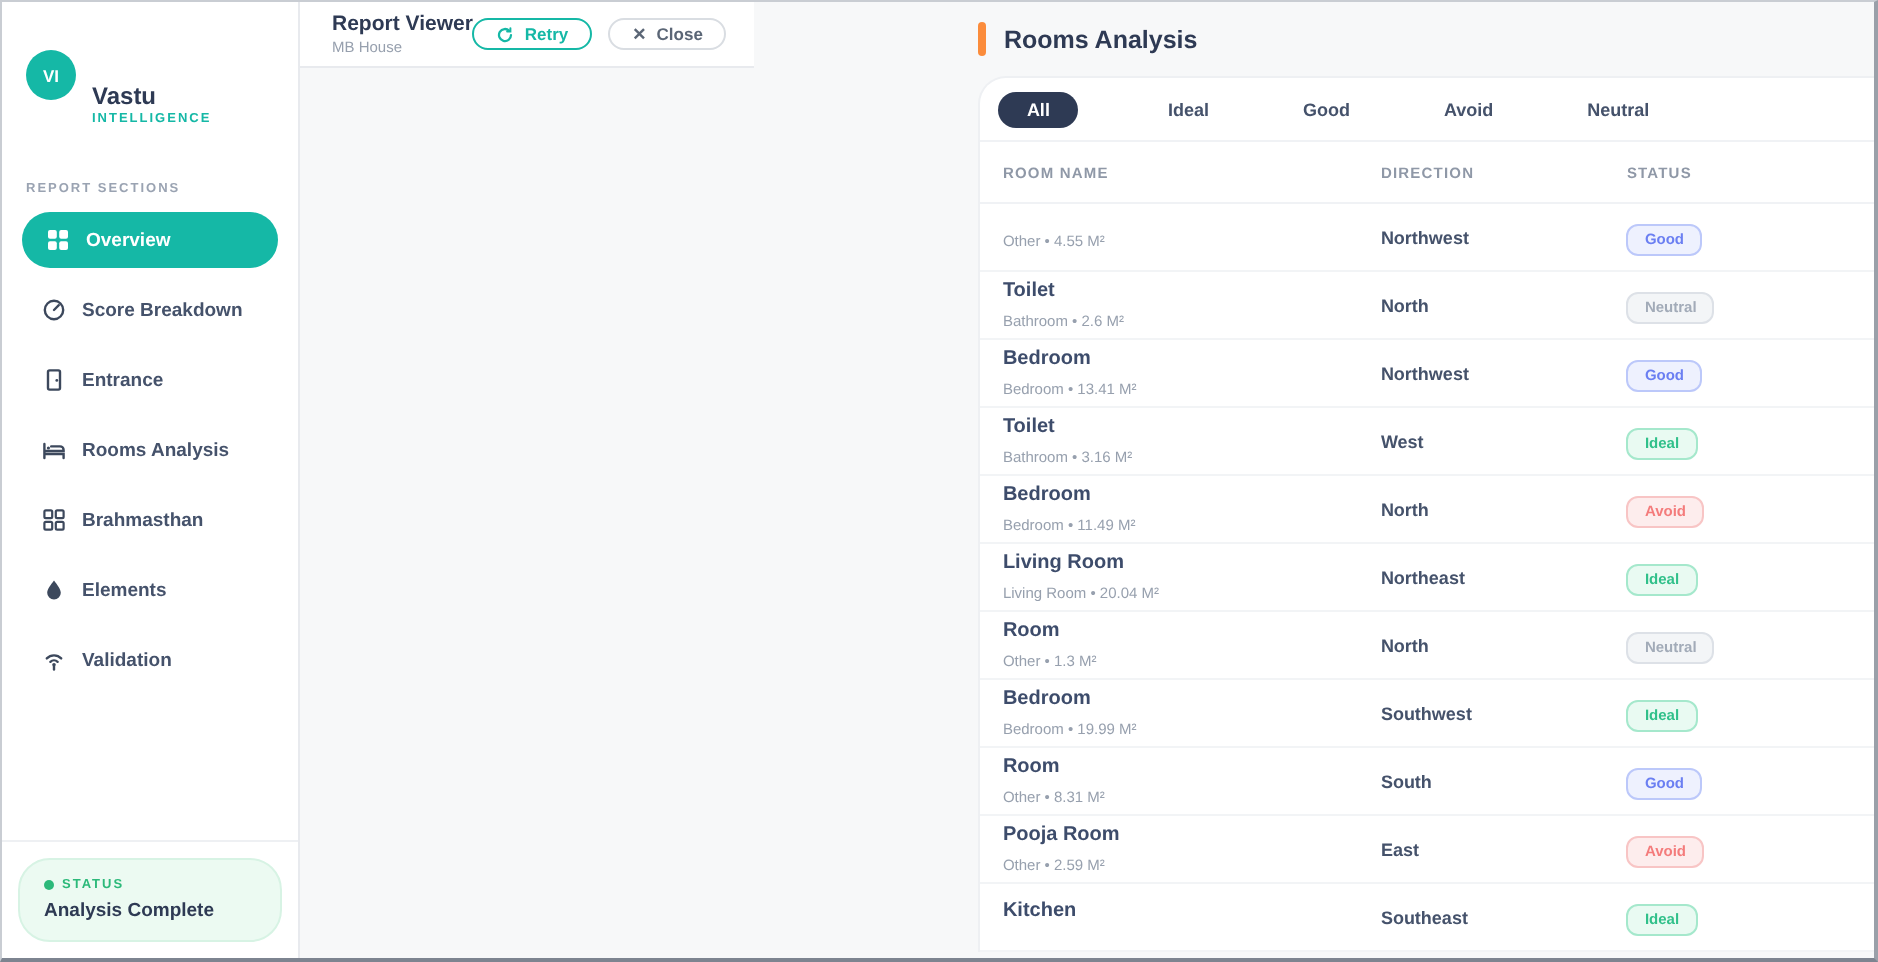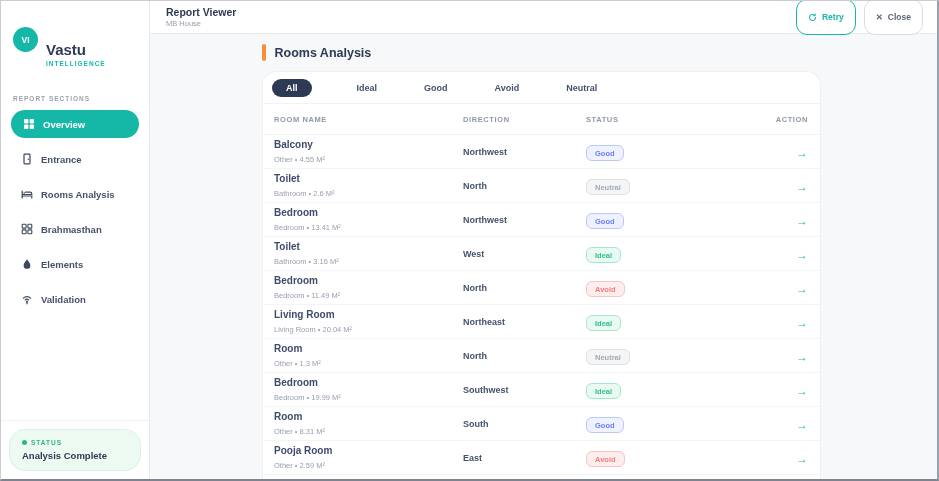--- a/index.html
+++ b/index.html
@@ -8,44 +8,44 @@
     position:relative; width:939px; height:481px; background:#f7f8f9;
     border:1px solid #c9cdd3; border-right:2px solid #9aa0a9; border-bottom:2px solid #7d8490;
     overflow:hidden; display:flex;
   }
   
   .sidebar { width:149px; min-width:149px; background:#ffffff; border-right:1px solid #e8eaee;
     display:flex; flex-direction:column; height:100%; }
   .brand { display:flex; align-items:center; gap:8px; padding:11px 12px 10px 12px; }
   .logo-circle { width:25px; height:25px; border-radius:50%; background:#15b8a6; color:#fff;
     font-size:8.5px; font-weight:bold; display:flex; align-items:center; justify-content:center; }
-  .logo-title { font-size:15px; font-weight:bold; color:#2e3a54; line-height:1.2;margin-top:29px; }
+  .logo-title { font-size:12px; font-weight:bold; color:#2e3a54; line-height:1.2;margin-top:29px; }
   .logo-sub { font-size:6.5px; font-weight:bold; color:#15b8a6; letter-spacing:1px; margin-top:1px; }
   .section-label { font-size:6.5px; font-weight:bold; color:#9aa3b2; letter-spacing:1px; padding:18px 12px 8px 12px; }
   .nav { flex:0 0 auto; padding:0 10px; }
   .nav-item { display:flex; align-items:center; gap:8px; padding:8px 10px; margin-bottom:7px;
     border-radius:14px; font-size:9.5px; font-weight:bold; color:#45526b; cursor:pointer; }
   .nav-item .ic { width:12px; height:12px; display:flex; align-items:center; justify-content:center; color:#3c485c; }
   .nav-item.active { background:#15b8a6; color:#ffffff; padding:8px 12px; }
   .nav-item.active .ic { color:#ffffff; }
   .nav-item svg { width:12px; height:12px; }
   .sidebar-footer { margin-top:auto; border-top:1px solid #eef0f3; padding:8px; }
   .status-box { background:#ecfaf2; border:1px solid #d7f3e4; border-radius:16px; padding:9px 12px; }
   .status-label { display:flex; align-items:center; gap:4px; font-size:6.5px; font-weight:bold;
     color:#2cb97a; letter-spacing:1px; }
   .status-dot { width:5px; height:5px; border-radius:50%; background:#2cb97a; }
   .status-value { font-size:9.5px; font-weight:bold; color:#2e3a54; margin-top:4px; }
   
-  .right { flex:1; display:flex; flex-direction:column; height:100%; overflow:hidden; }
+  .right { flex:1; display:flex; flex-direction:row; height:100%; overflow:hidden; }
   .topbar { height:33px; min-height:33px; background:#fff; border-bottom:1px solid #e8eaee;
     display:flex; align-items:center; justify-content:space-between; padding:0 14px 0 16px; }
   .h-title { font-size:10.5px; font-weight:bold; color:#2e3a54; line-height:1.25; }
   .h-sub { font-size:7.5px; color:#97a0ae; }
   .topbar-actions { display:flex; gap:8px; }
-  .btn { display:inline-flex; align-items:center; gap:5px; height:36px; padding:0 11px;
+  .btn { display:inline-flex; align-items:center; gap:5px; height:16px; padding:0 11px;
     border-radius:11px; background:#fff; font-size:8.5px; font-weight:bold; cursor:pointer;
     font-family:"Liberation Sans", sans-serif;justify-content:flex-end; }
   .btn-retry { border:1.5px solid #15b8a6; color:#15b8a6; }
   .btn-close { border:1.5px solid #d9dde2; color:#5b6676; }
   .btn svg { width:9px; height:9px; }
   .x-glyph { font-size:8.5px; line-height:1; }
   
   .main { flex:1; padding:10px 0 0 112px; overflow:hidden; }
   .section-head { display:flex; align-items:center; gap:9px; margin-bottom:10px; }
   .orange-bar { width:3.5px; height:17px; background:#fb8c3c; border-radius:2px; }
@@ -95,20 +95,29 @@
             <svg viewBox="0 0 12 12" fill="currentColor">
               <rect x="1" y="1" width="4.4" height="4.4" rx="1"></rect>
               <rect x="6.6" y="1" width="4.4" height="4.4" rx="1"></rect>
               <rect x="1" y="6.6" width="4.4" height="4.4" rx="1"></rect>
               <rect x="6.6" y="6.6" width="4.4" height="4.4" rx="1"></rect>
             </svg>
           </span>
           <span>Overview</span>
         </div>
 
+        <div class="nav-item">
+          <span class="ic">
+            <svg viewBox="0 0 12 12" fill="none" stroke="currentColor" stroke-width="1.2">
+              <circle cx="6" cy="6" r="4.6"></circle>
+              <path d="M6 6l2.4-2.4" stroke-linecap="round"></path>
+            </svg>
+          </span>
+          <span>Score Breakdown</span>
+        </div>
 
         <div class="nav-item">
           <span class="ic">
             <svg viewBox="0 0 12 12" fill="none" stroke="currentColor" stroke-width="1.2">
               <rect x="3" y="1.2" width="6" height="9.6" rx="0.8"></rect>
               <circle cx="7.4" cy="6.2" r="0.7" fill="currentColor" stroke="none"></circle>
             </svg>
           </span>
           <span>Entrance</span>
         </div>
@@ -223,21 +232,20 @@
           <div>ROOM NAME</div>
           <div>DIRECTION</div>
           <div>STATUS</div>
           <div class="th-action">ACTION</div>
         </div>
 
         <div class="tbody">
 
             <div class="trow">
               <div>
-                <div class="room-name">Balcony</div>
                 <div class="room-detail">Other • 4.55 M²</div>
               </div>
               <div class="direction">Northwest</div>
               <div>
                 <span class="badge b-good">Good</span>
               </div>
               <div class="td-action">
                 <span class="arrow">→</span>
               </div>
             </div>

